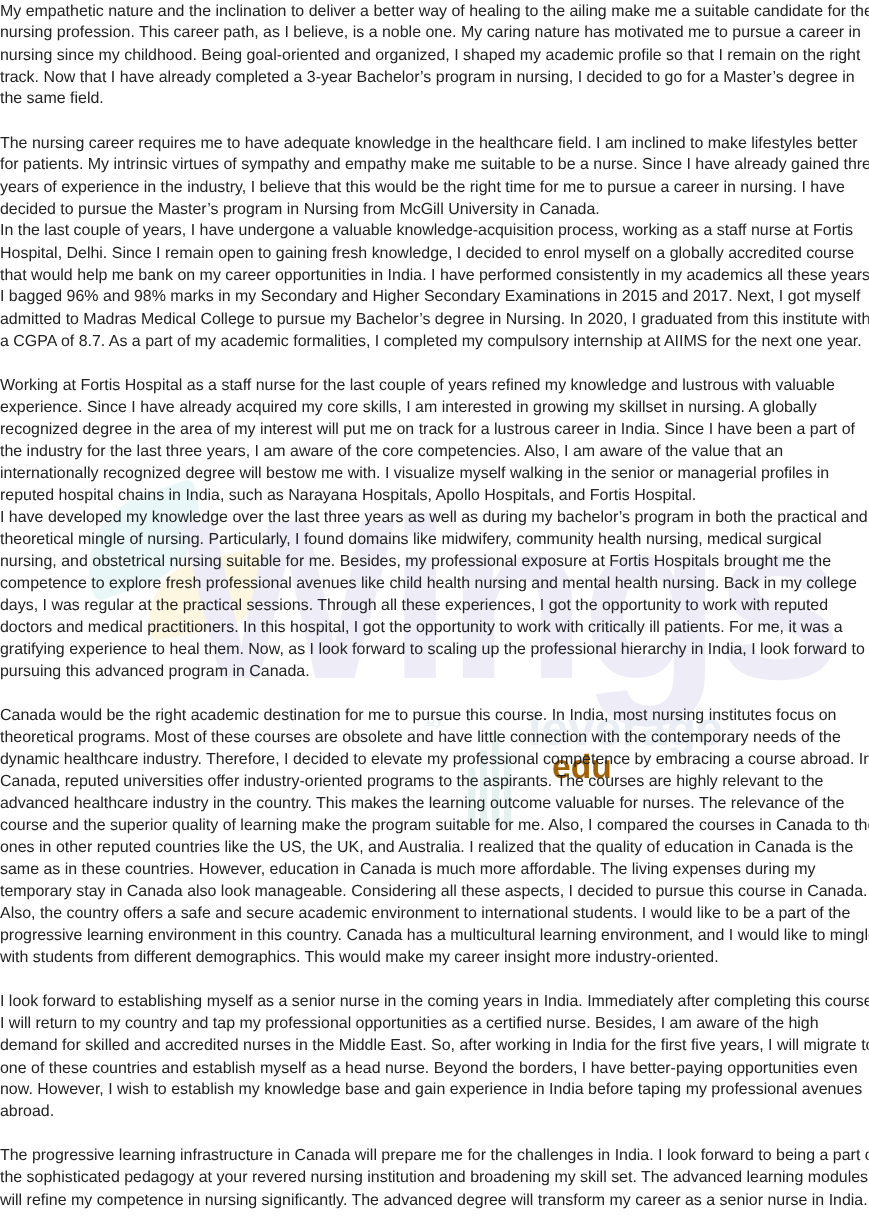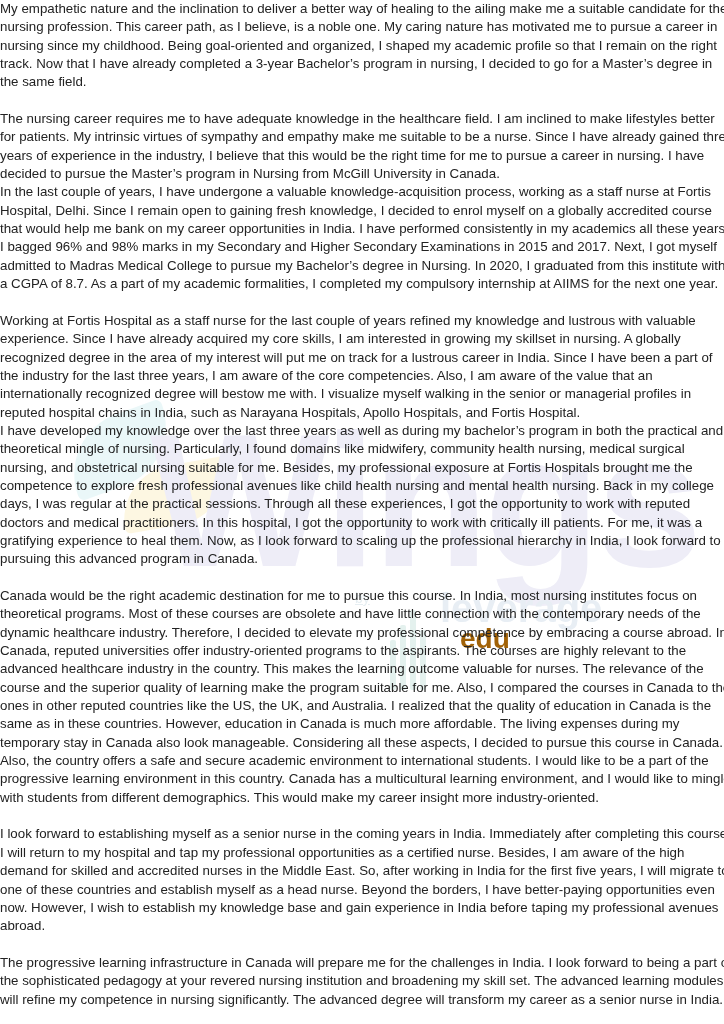--- a/index.html
+++ b/index.html
@@ -189,21 +189,21 @@
     <span class="line">course and the superior quality of learning make the program suitable for me. Also, I compared the courses in Canada to the</span>
     <span class="line">ones in other reputed countries like the US, the UK, and Australia. I realized that the quality of education in Canada is the</span>
     <span class="line">same as in these countries. However, education in Canada is much more affordable. The living expenses during my</span>
     <span class="line">temporary stay in Canada also look manageable. Considering all these aspects, I decided to pursue this course in Canada.</span>
     <span class="line">Also, the country offers a safe and secure academic environment to international students. I would like to be a part of the</span>
     <span class="line">progressive learning environment in this country. Canada has a multicultural learning environment, and I would like to mingle</span>
     <span class="line">with students from different demographics. This would make my career insight more industry-oriented.</span>
   </p>
   <p class="para">
     <span class="line">I look forward to establishing myself as a senior nurse in the coming years in India. Immediately after completing this course,</span>
-    <span class="line">I will return to my hospital and tap my professional opportunities as a certified nurse. Besides, I am aware of the high</span>
+    <span class="line">I will return to my country and tap my professional opportunities as a certified nurse. Besides, I am aware of the high</span>
     <span class="line">demand for skilled and accredited nurses in the Middle East. So, after working in India for the first five years, I will migrate to</span>
     <span class="line">one of these countries and establish myself as a head nurse. Beyond the borders, I have better-paying opportunities even</span>
     <span class="line">now. However, I wish to establish my knowledge base and gain experience in India before taping my professional avenues</span>
     <span class="line">abroad.</span>
   </p>
   <p class="para">
     <span class="line">The progressive learning infrastructure in Canada will prepare me for the challenges in India. I look forward to being a part of</span>
     <span class="line">the sophisticated pedagogy at your revered nursing institution and broadening my skill set. The advanced learning modules</span>
     <span class="line">will refine my competence in nursing significantly. The advanced degree will transform my career as a senior nurse in India.</span>
   </p>

